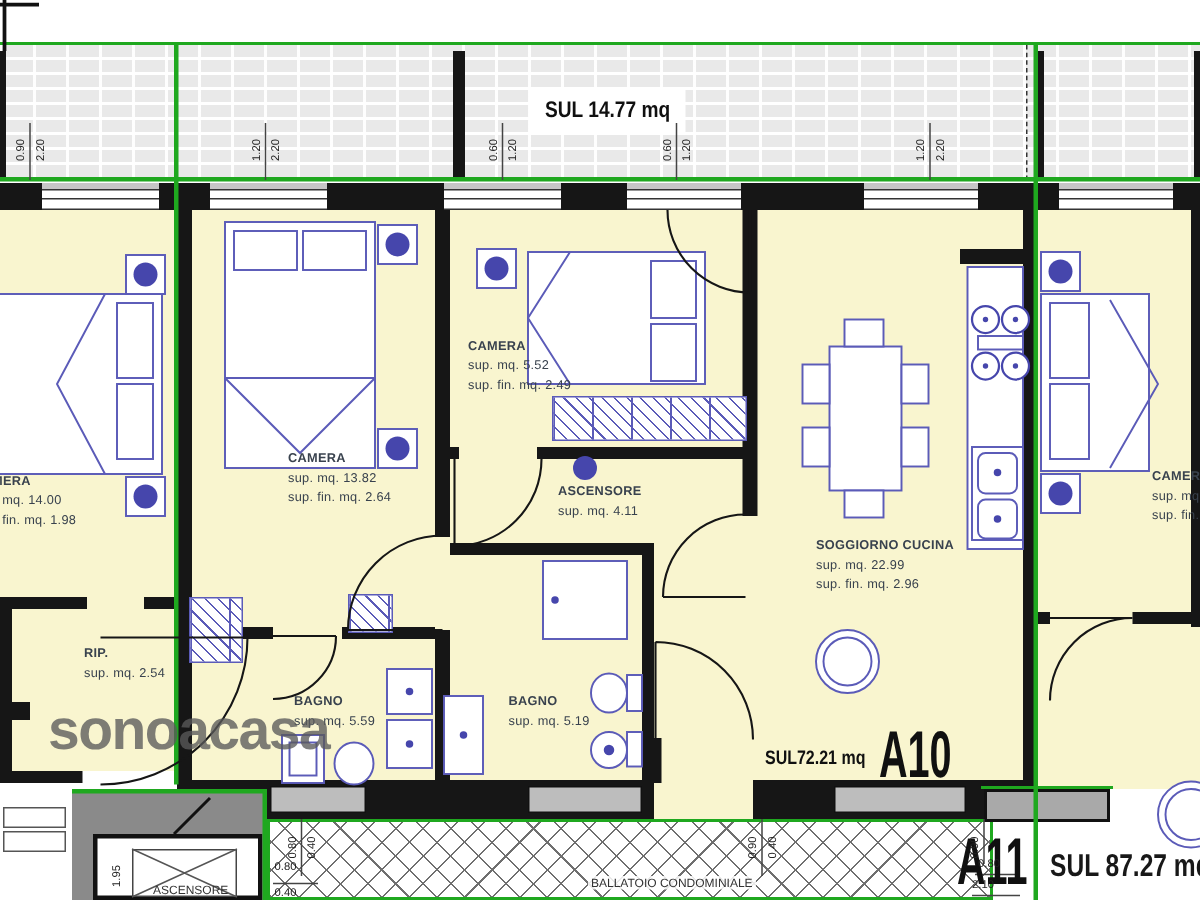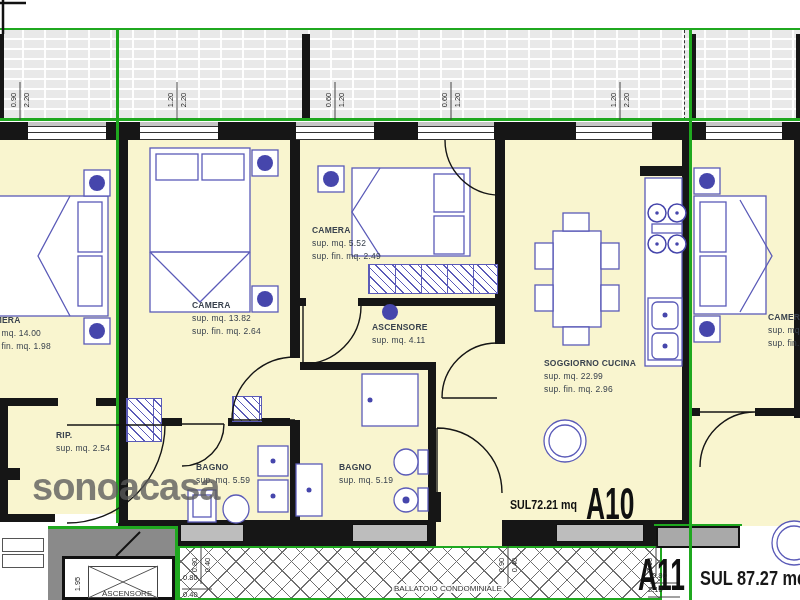--- a/index.html
+++ b/index.html
@@ -61,20 +61,23 @@
   <div class="cream" style="left:122px;top:138px;width:566px;height:384px;"></div>
   <div class="cream" style="left:692px;top:138px;width:108px;height:388px;"></div>
 
   <div class="a brick" style="left:0;top:30px;width:800px;height:90px;"></div>
   <div class="a" style="left:0;top:29px;width:800px;height:1px;background:#777;"></div>
   <div class="w" style="left:0;top:34px;width:4px;height:86px;"></div>
   <div class="w" style="left:302px;top:34px;width:8px;height:86px;"></div>
   <div class="a" style="left:684px;top:30px;width:1px;height:90px;border-left:1px dashed #333;"></div>
   <div class="w" style="left:690px;top:34px;width:6px;height:86px;"></div>
   <div class="w" style="left:796px;top:34px;width:4px;height:86px;"></div>
+  <div class="plate" style="left:353px;top:58px;width:104px;height:30px;">
+      <span>SUL 14.77 mq</span>
+    </div>
 
   <div class="a weave" style="left:178px;top:546px;width:484px;height:54px;"></div>
 
   <div class="w" style="left:0;top:122px;width:28px;height:18px;"></div>
   <div class="w" style="left:106px;top:122px;width:34px;height:18px;"></div>
   <div class="w" style="left:218px;top:122px;width:78px;height:18px;"></div>
   <div class="w" style="left:374px;top:122px;width:44px;height:18px;"></div>
   <div class="w" style="left:494px;top:122px;width:82px;height:18px;"></div>
   <div class="w" style="left:652px;top:122px;width:54px;height:18px;"></div>
   <div class="w" style="left:782px;top:122px;width:18px;height:18px;"></div>

